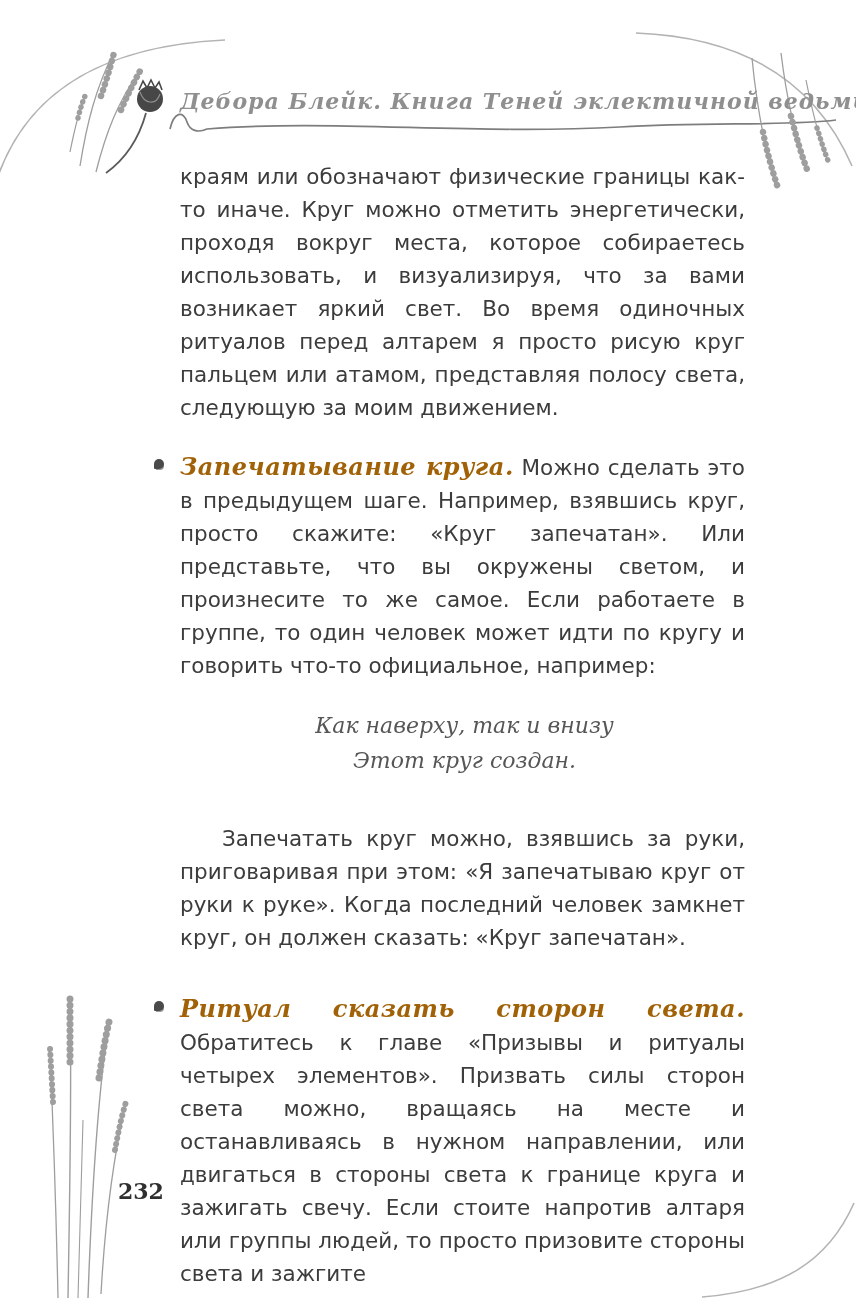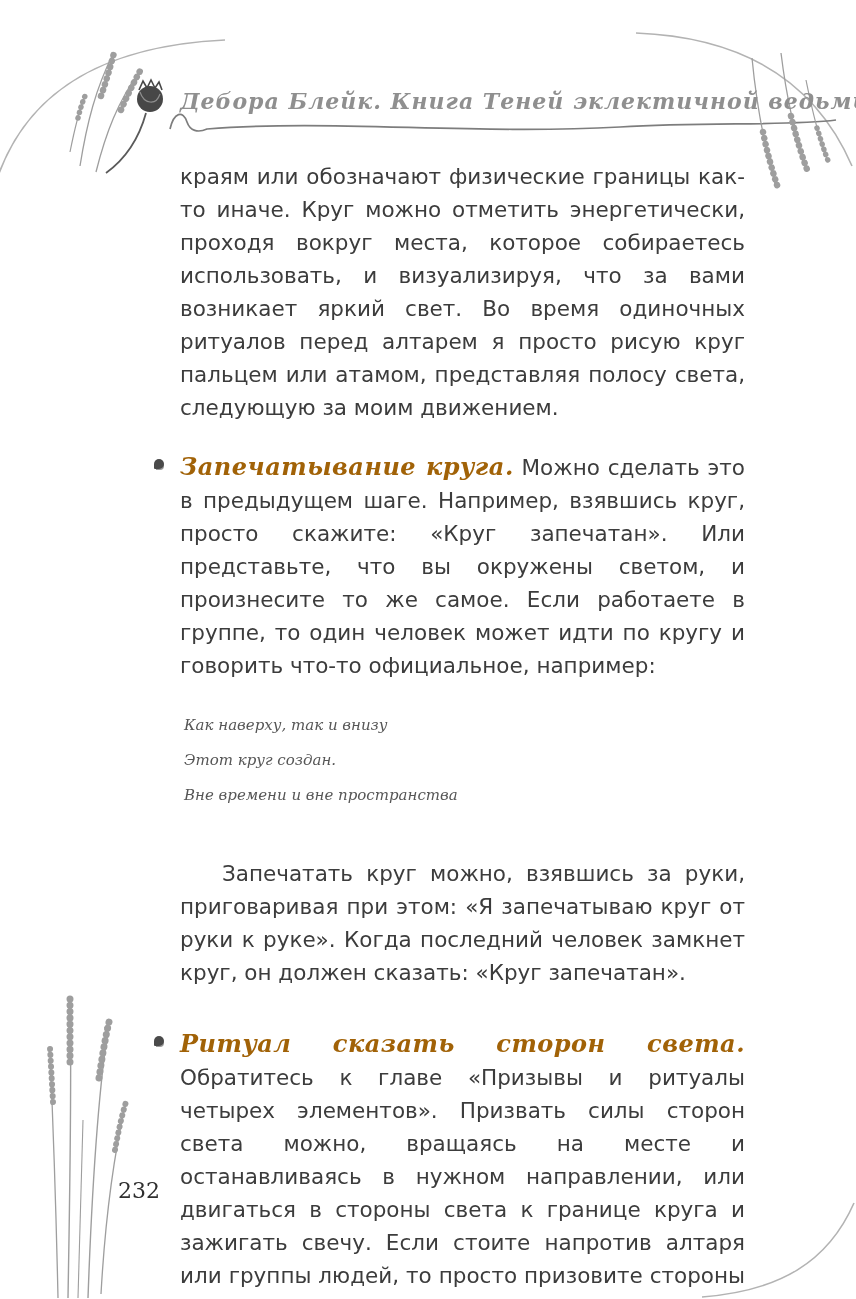--- a/index.html
+++ b/index.html
@@ -33,27 +33,27 @@
   }
   .script-title{
     font-family:"DejaVu Serif","Liberation Serif",serif;
     font-style:italic;font-weight:bold;
     font-size:24px;color:#a16207;letter-spacing:.5px;
   }
   .verse{
     margin:0 0 28px 4px;
     font-family:"DejaVu Serif","Liberation Serif",serif;
     font-style:italic;
-    font-size:15px;line-height:35px;color:#565656;
-    text-align:left;
+    font-size:22px;line-height:35px;color:#565656;
+    text-align:center;
   }
   .page-number{
     position:absolute;left:118px;top:1178px;
     font-family:"DejaVu Serif","Liberation Serif",serif;
-    font-weight:normal;font-size:22px;color:#2f2f2f;
+    font-weight:bold;font-size:22px;color:#2f2f2f;
   }
 </style>
 </head>
 <body>
 
 <svg class="decor-svg" width="856" height="1299" viewBox="0 0 856 1299">
 
   <g>
     <path d="M -4 182 C 24 96 96 46 225 40" stroke="#b3b3b3" stroke-width="1.6" fill="none"></path>
   </g>
@@ -116,21 +116,20 @@
 
   <div class="bullet-item">
     <span class="bullet-dot"></span>
     <p class="para" style="margin:0"><span class="script-title">Запечатывание круга.</span>
       <span>Можно сделать это в предыдущем шаге. Например, взявшись круг, просто скажите: «Круг запечатан». Или представьте, что вы окружены светом, и произнесите то же самое. Если работаете в группе, то один человек может идти по кругу и говорить что-то официальное, например:</span></p>
   </div>
 
   <div class="verse">
     <div>Как наверху, так и внизу</div>
     <div>Этот круг создан.</div>
-    <div>Вне времени и вне пространства</div>
   </div>
 
   <p class="para indent">Запечатать круг можно, взявшись за руки, приговаривая при этом: «Я запечатываю круг от руки к руке». Когда последний человек замкнет круг, он должен сказать: «Круг запечатан».</p>
 
   <div class="bullet-item last">
     <span class="bullet-dot"></span>
     <p class="para" style="margin:0"><span class="script-title">Ритуал сказать сторон света.</span>
       <span>Обратитесь к главе «Призывы и ритуалы четырех элементов». Призвать силы сторон света можно, вращаясь на месте и останавливаясь в нужном направлении, или двигаться в стороны света к границе круга и зажигать свечу. Если стоите напротив алтаря или группы людей, то просто призовите стороны света и зажгите</span></p>
   </div>
 

